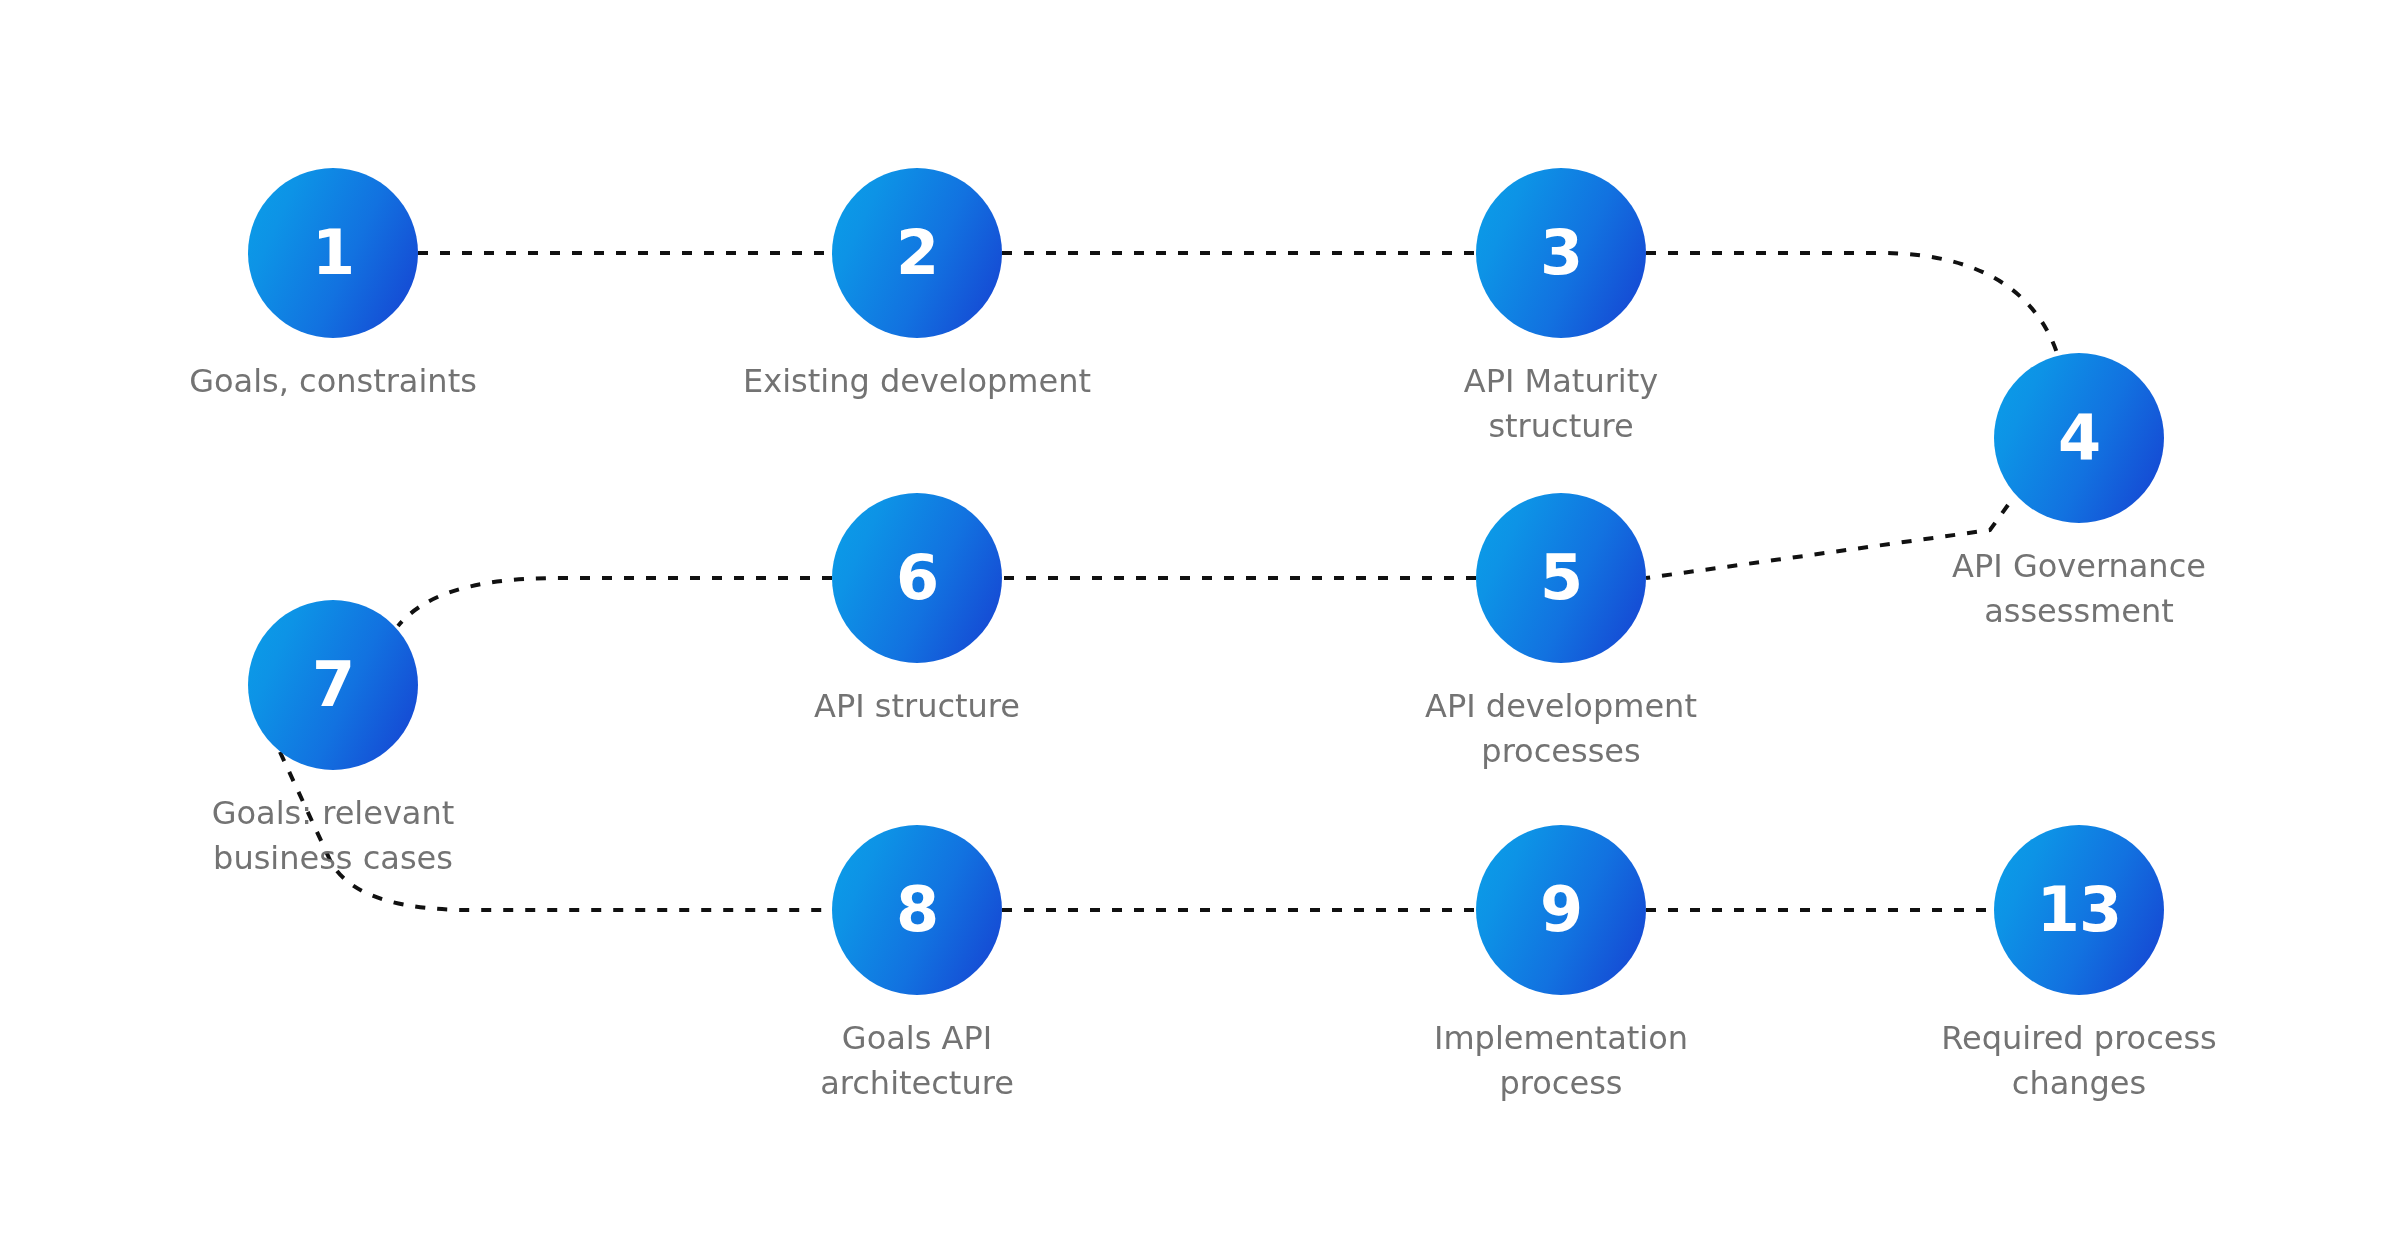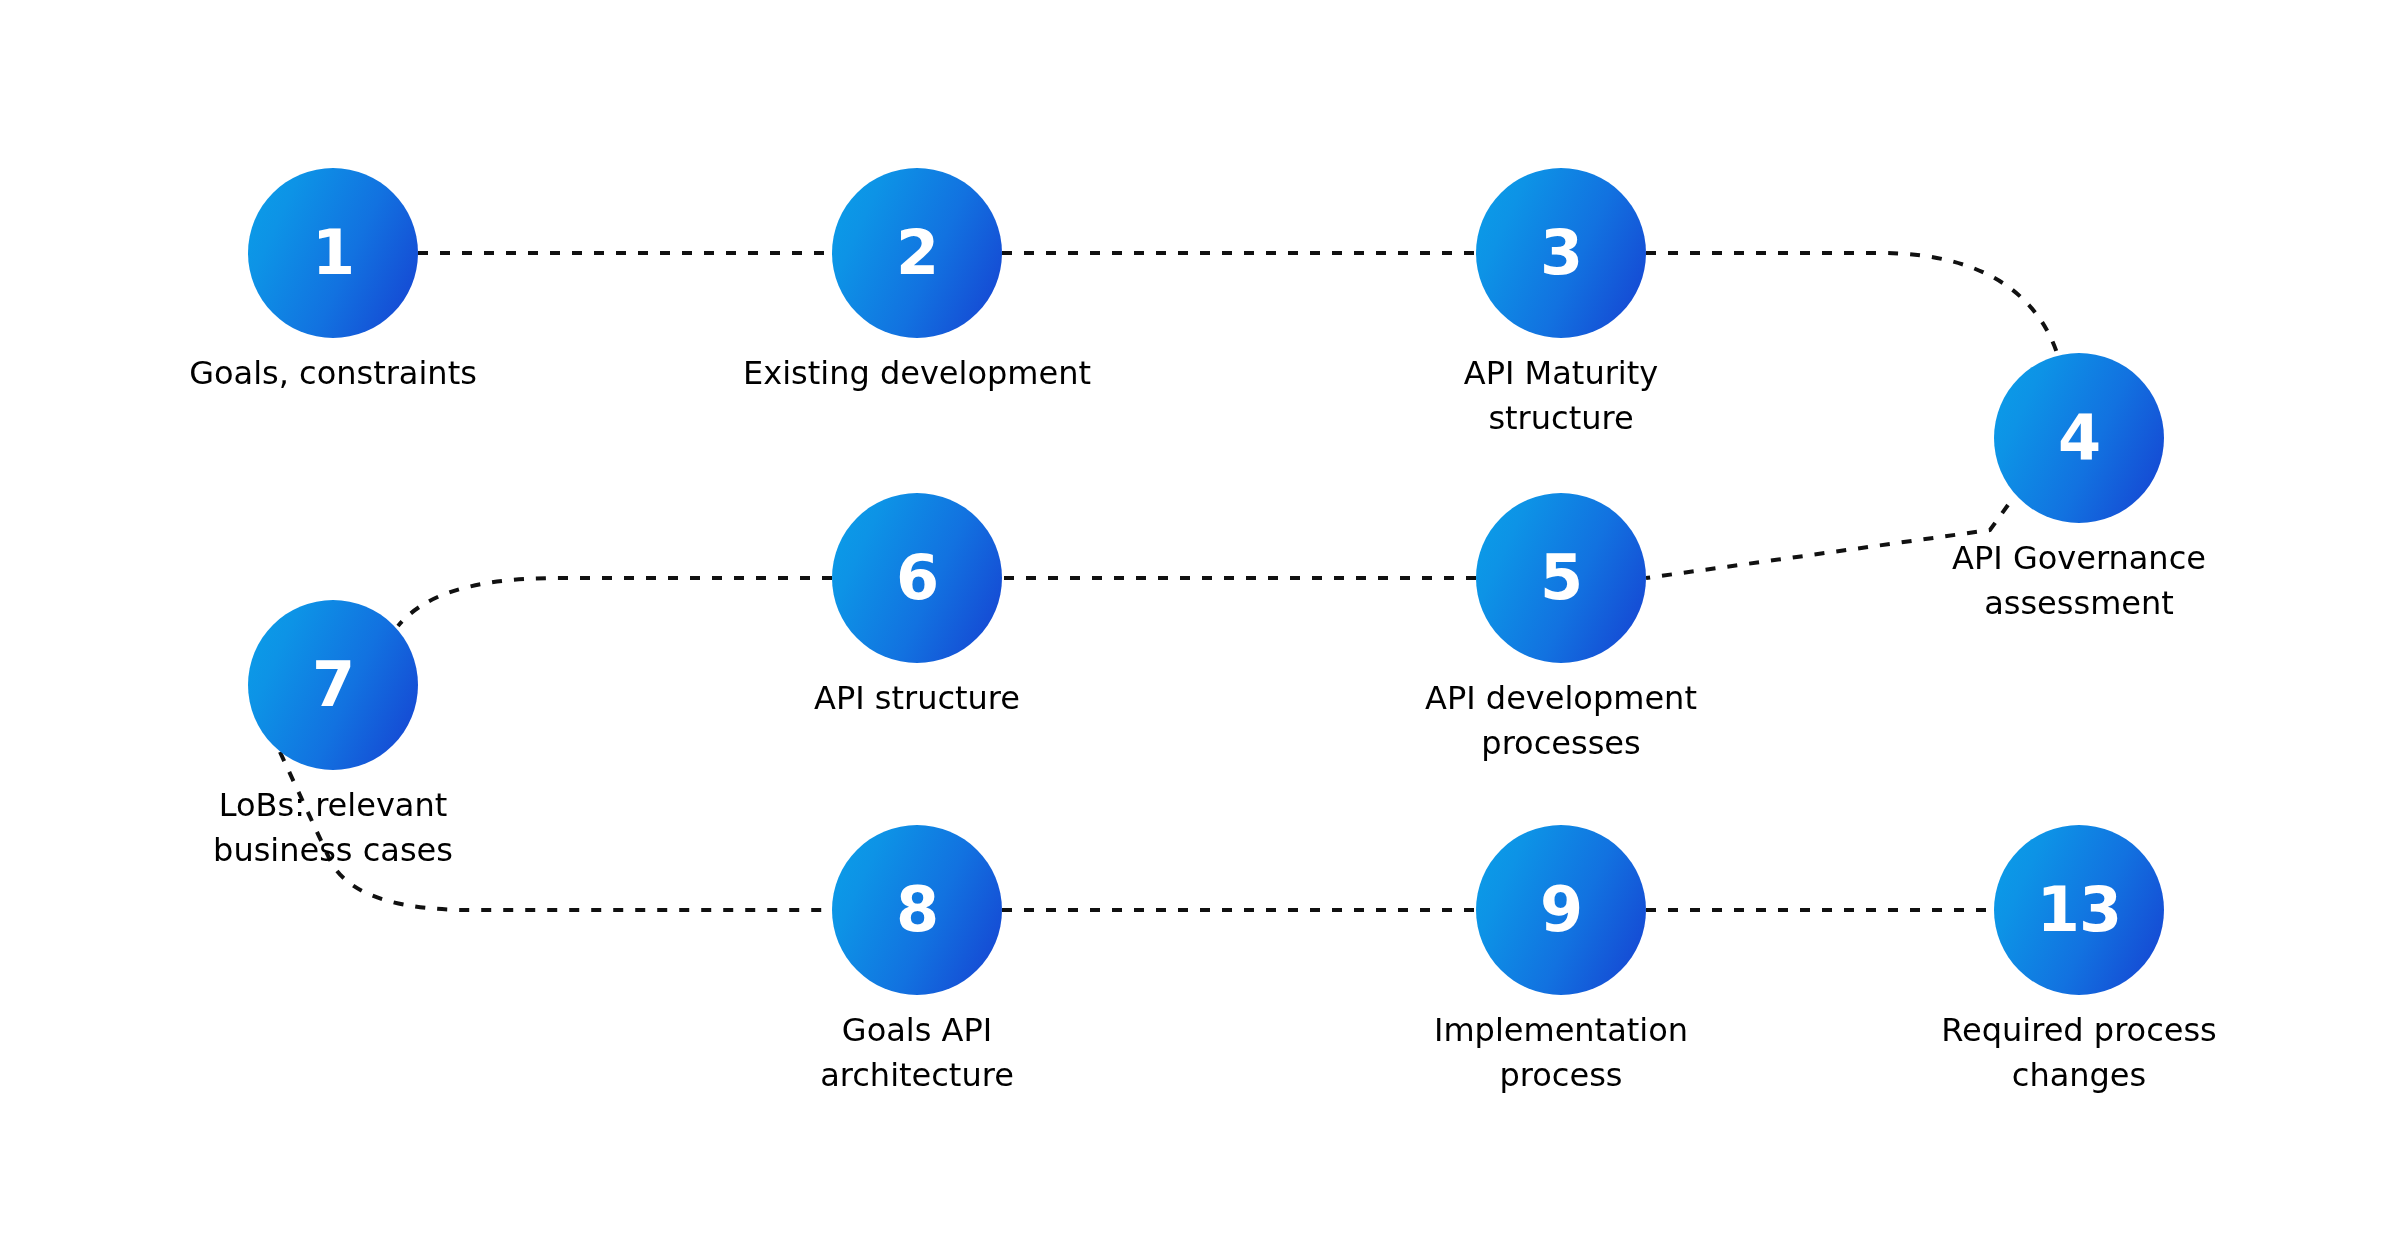--- a/index.html
+++ b/index.html
@@ -48,24 +48,24 @@
     font-family: "DejaVu Sans", sans-serif;
     font-size: 62px;
     font-weight: 700;
     letter-spacing: -1px;
     line-height: 1;
     user-select: none;
   }
   .node-label {
     position: absolute;
     left: -260px;
-    top: 98px;
+    top: 106px;
     width: 520px;
     text-align: center;
-    color: #000000;
+    color: #737373;
     font-family: "DejaVu Sans", sans-serif;
     font-size: 32px;
     font-weight: 400;
     line-height: 45px;
     white-space: pre-line;
   }
 </style>
 </head>
 <body>
 
@@ -127,21 +127,21 @@
     <div class="bubble">
       <span class="bubble-num">6</span>
     </div>
     <div class="node-label">API structure</div>
   </div>
 
   <div class="node" style="left:333px; top:685px;">
     <div class="bubble">
       <span class="bubble-num">7</span>
     </div>
-    <div class="node-label">LoBs: relevant
+    <div class="node-label">Goals: relevant
 business cases</div>
   </div>
 
   <div class="node" style="left:917px; top:910px;">
     <div class="bubble">
       <span class="bubble-num">8</span>
     </div>
     <div class="node-label">Goals API
 architecture</div>
   </div>

